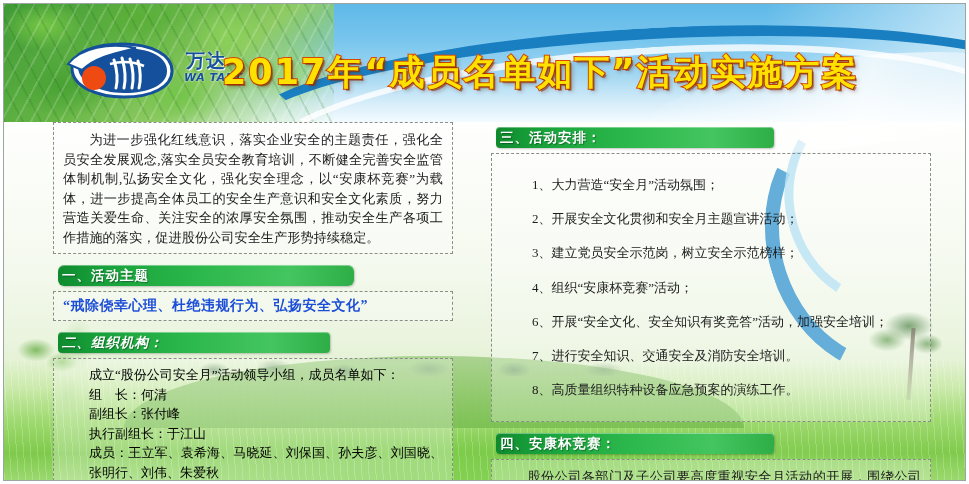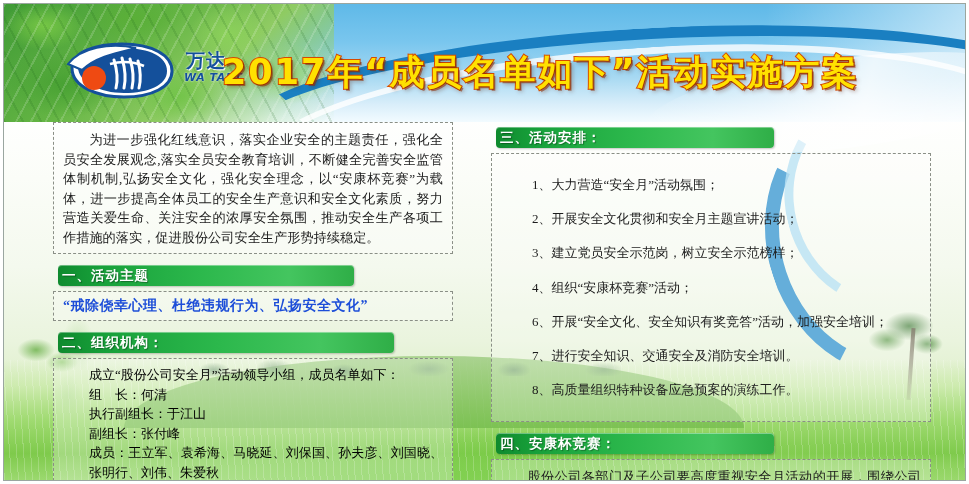--- a/index.html
+++ b/index.html
@@ -280,22 +280,22 @@
     display: flex;
     align-items: center;
     color: #ffffff;
     font-size: 13.5px;
     font-weight: bold;
     letter-spacing: 1px;
     padding-left: 4px;
     box-sizing: border-box;
     text-shadow: 1px 1px 1px rgba(0,0,0,.35);
   }
-  .sec-bar.w-left1 { width: 296px; }
-  .sec-bar.w-left2 { width: 336px; }
+  .sec-bar.w-left1 { width: 296px; border-radius: 6px; }
+  .sec-bar.w-left2 { width: 272px; font-style: italic; }
   .sec-bar.w-right { width: 278px; }
 
   .theme-box {
     margin-top: 2px;
     padding: 5px 9px;
   }
   .theme-text {
     font-size: 14px;
     font-weight: bold;
     color: #1d4ed8;
@@ -392,22 +392,22 @@
 
     <div class="dotted-box theme-box">
       <div class="theme-text">“戒除侥幸心理、杜绝违规行为、弘扬安全文化”</div>
     </div>
 
     <div class="sec-bar w-left2">二、组织机构：</div>
 
     <div class="dotted-box org-box">
       <p class="org-line">成立“股份公司安全月”活动领导小组，成员名单如下：</p>
       <p class="org-line">组　长：何清</p>
+      <p class="org-line">副组长：张付峰</p>
       <p class="org-line">执行副组长：于江山</p>
-      <p class="org-line">副组长：张付峰</p>
       <p class="org-line members"><span>成员：</span><span class="hang">王立军、袁希海、马晓延、刘保国、孙夫彦、刘国晓、张明行、刘伟、朱爱秋</span></p>
     </div>
 
   </div>
 
   <div class="col col-right">
 
     <div class="sec-bar w-right" style="margin-top:5px">三、活动安排：</div>
 
     <div class="dotted-box list-box">

